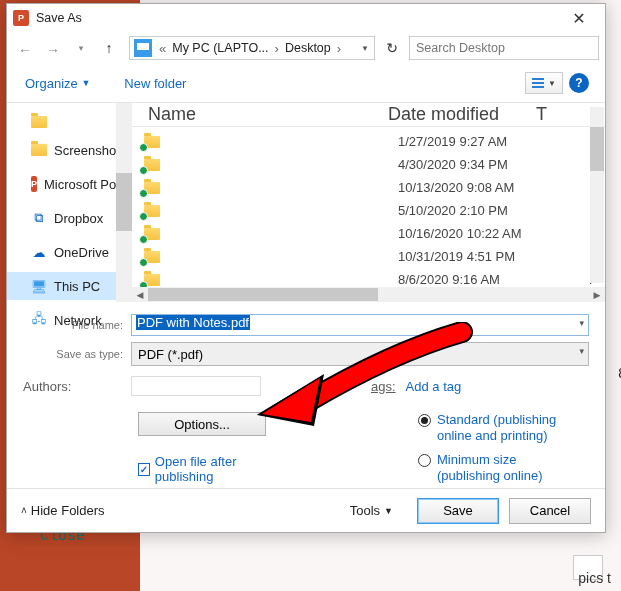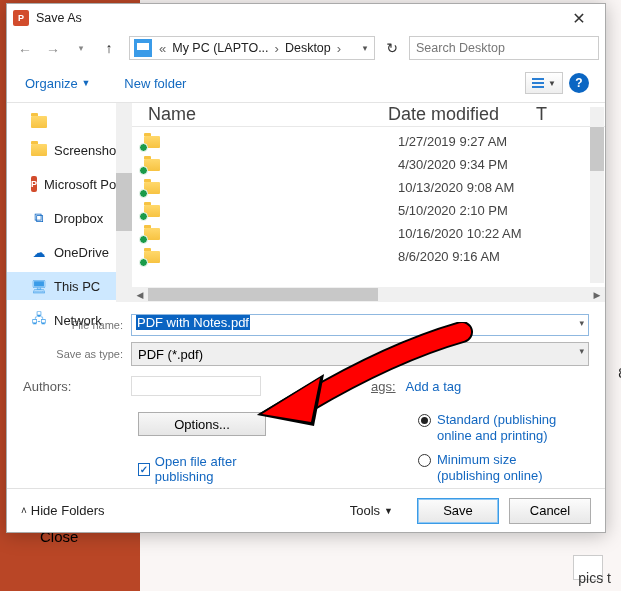--- a/index.html
+++ b/index.html
@@ -1,20 +1,20 @@
 <!DOCTYPE html>
 <html><head>
 <meta charset="utf-8">
 <style>
 * { box-sizing: border-box; margin: 0; padding: 0; font-family: "Segoe UI", Arial, sans-serif; }
 body { width: 621px; height: 591px; background: #f5f5f5; overflow: hidden; position: relative; }
 
 .bg-app { position: absolute; left: 0; top: 0; width: 621px; height: 591px; background: #faf6f5; }
 .bg-sidebar { position: absolute; left: 0; top: 0; width: 140px; height: 591px; background: #b94626; }
-.bg-close { position: absolute; left: 40px; top: 528px; color: #000000; font-size: 15px; }
+.bg-close { position: absolute; left: 40px; top: 528px; color: #0f766e; font-size: 15px; font-family: Liberation Mono, monospace; }
 .bg-thumb { position: absolute; right: 18px; top: 555px; width: 30px; height: 25px; border: 1px solid #ccc; background: #fff; }
 .bg-pics { position: absolute; right: 10px; bottom: 5px; font-size: 14px; color: #333; }
 .bg-extra { position: absolute; right: -5px; top: 365px; font-size: 14px; color: #222; }
 
 .dialog { position: absolute; left: 6px; top: 3px; width: 600px; height: 530px; background: #fff; border: 1px solid #aaa; box-shadow: 0 2px 18px rgba(0,0,0,.25); }
 
 .titlebar { height: 28px; display: flex; align-items: center; padding: 0 6px; }
 .pp-icon { width: 16px; height: 16px; background: #d24c2c; border-radius: 2px; display: flex; align-items: center; justify-content: center; color: #fff; font-size: 9px; font-weight: bold; margin-right: 7px; }
 .title-text { font-size: 12.5px; color: #222; }
 .close-x { margin-left: auto; width: 40px; text-align: center; font-size: 16px; color: #333; cursor: pointer; }
@@ -247,20 +247,27 @@
             <div class="folder-ico">
               <div class="sync-dot"></div>
             </div>
             <span class="date">10/16/2020 10:22 AM</span>
             <span class="t">F</span>
           </div>
         <div class="file-row">
             <div class="folder-ico">
               <div class="sync-dot"></div>
             </div>
+            <span class="date">10/31/2019 4:51 PM</span>
+            <span class="t">F</span>
+          </div>
+        <div class="file-row">
+            <div class="folder-ico">
+              <div class="sync-dot"></div>
+            </div>
             <span class="date">8/6/2020 9:16 AM</span>
             <span class="t">F</span>
           </div>
       </div>
       <div class="h-scroll">
         <div class="h-arrow">◀</div>
         <div class="h-track">
             <div class="h-thumb"></div>
           </div>
         <div class="h-arrow">▶</div>

